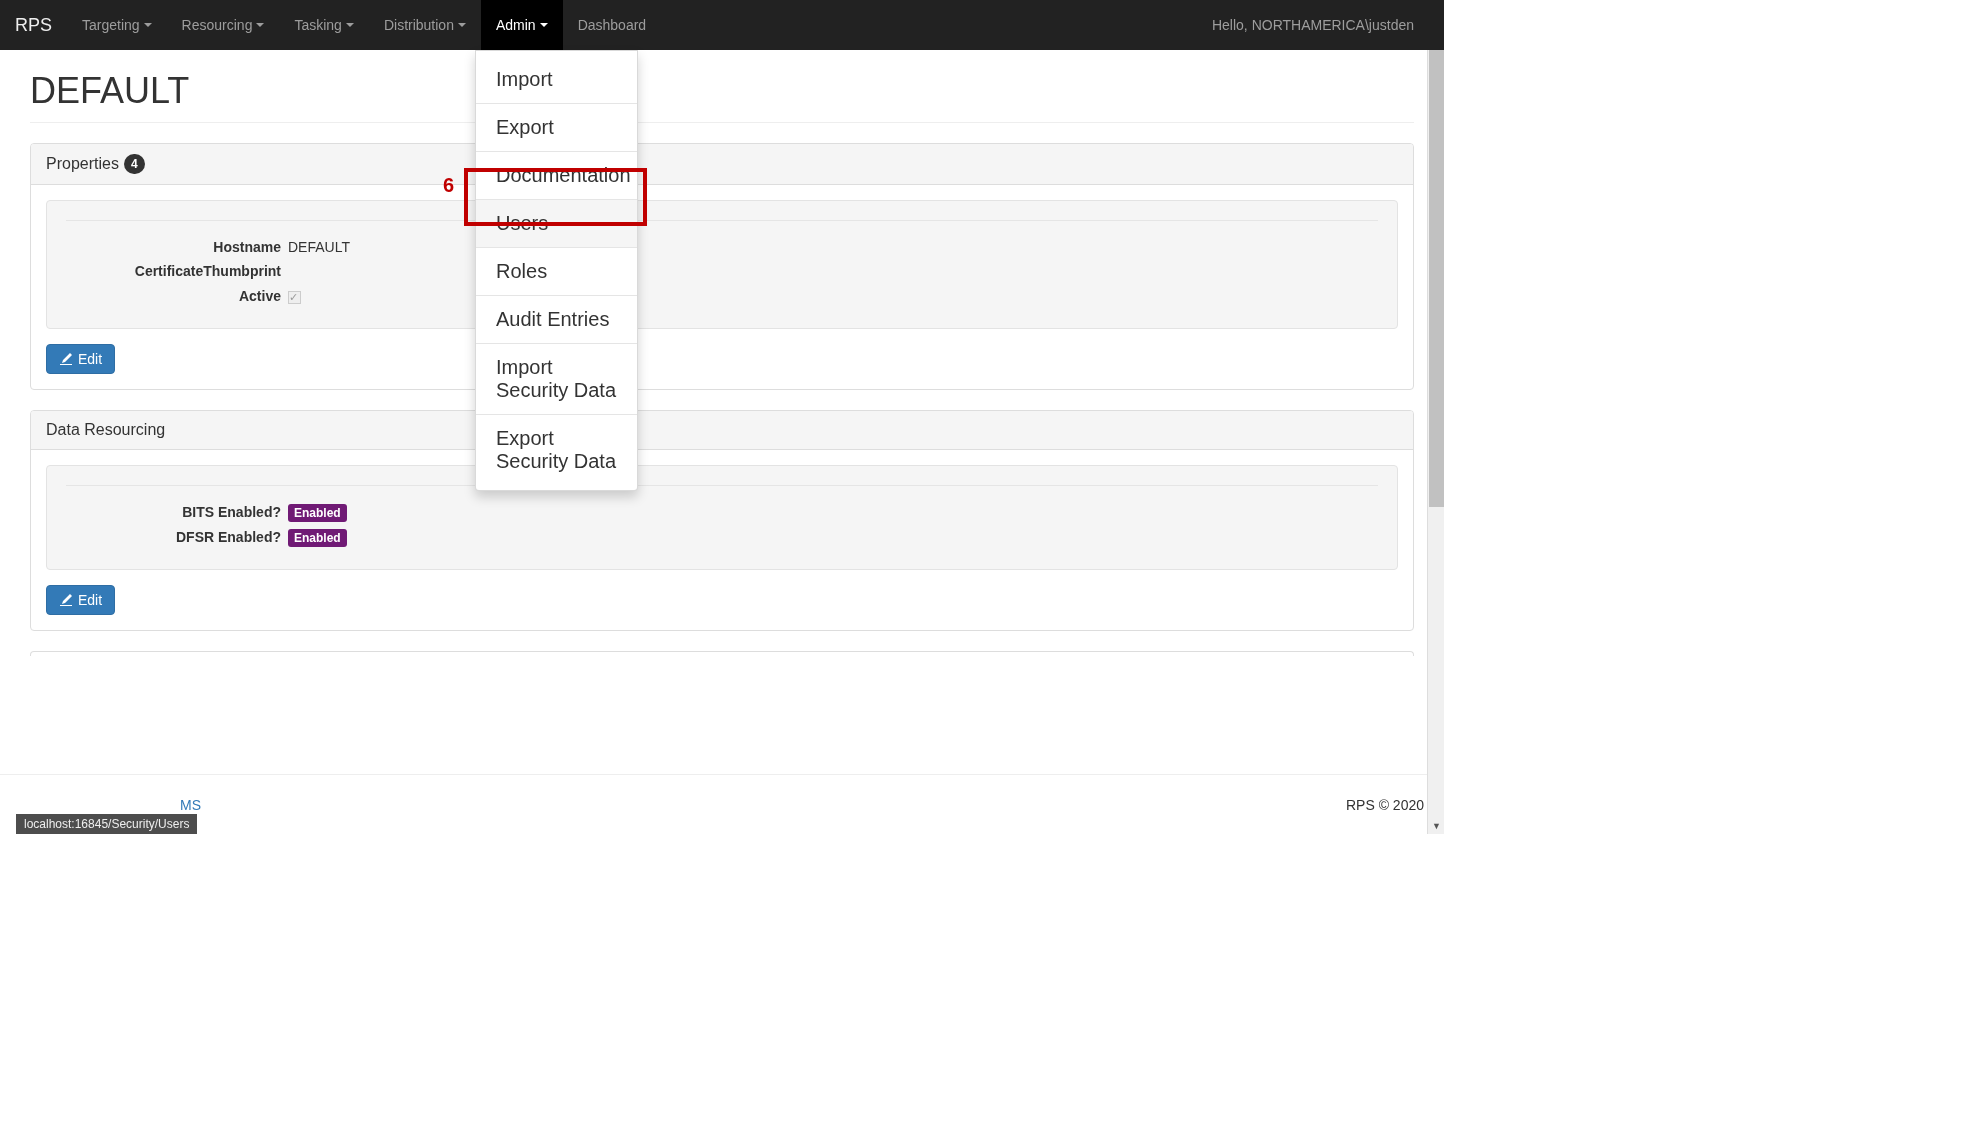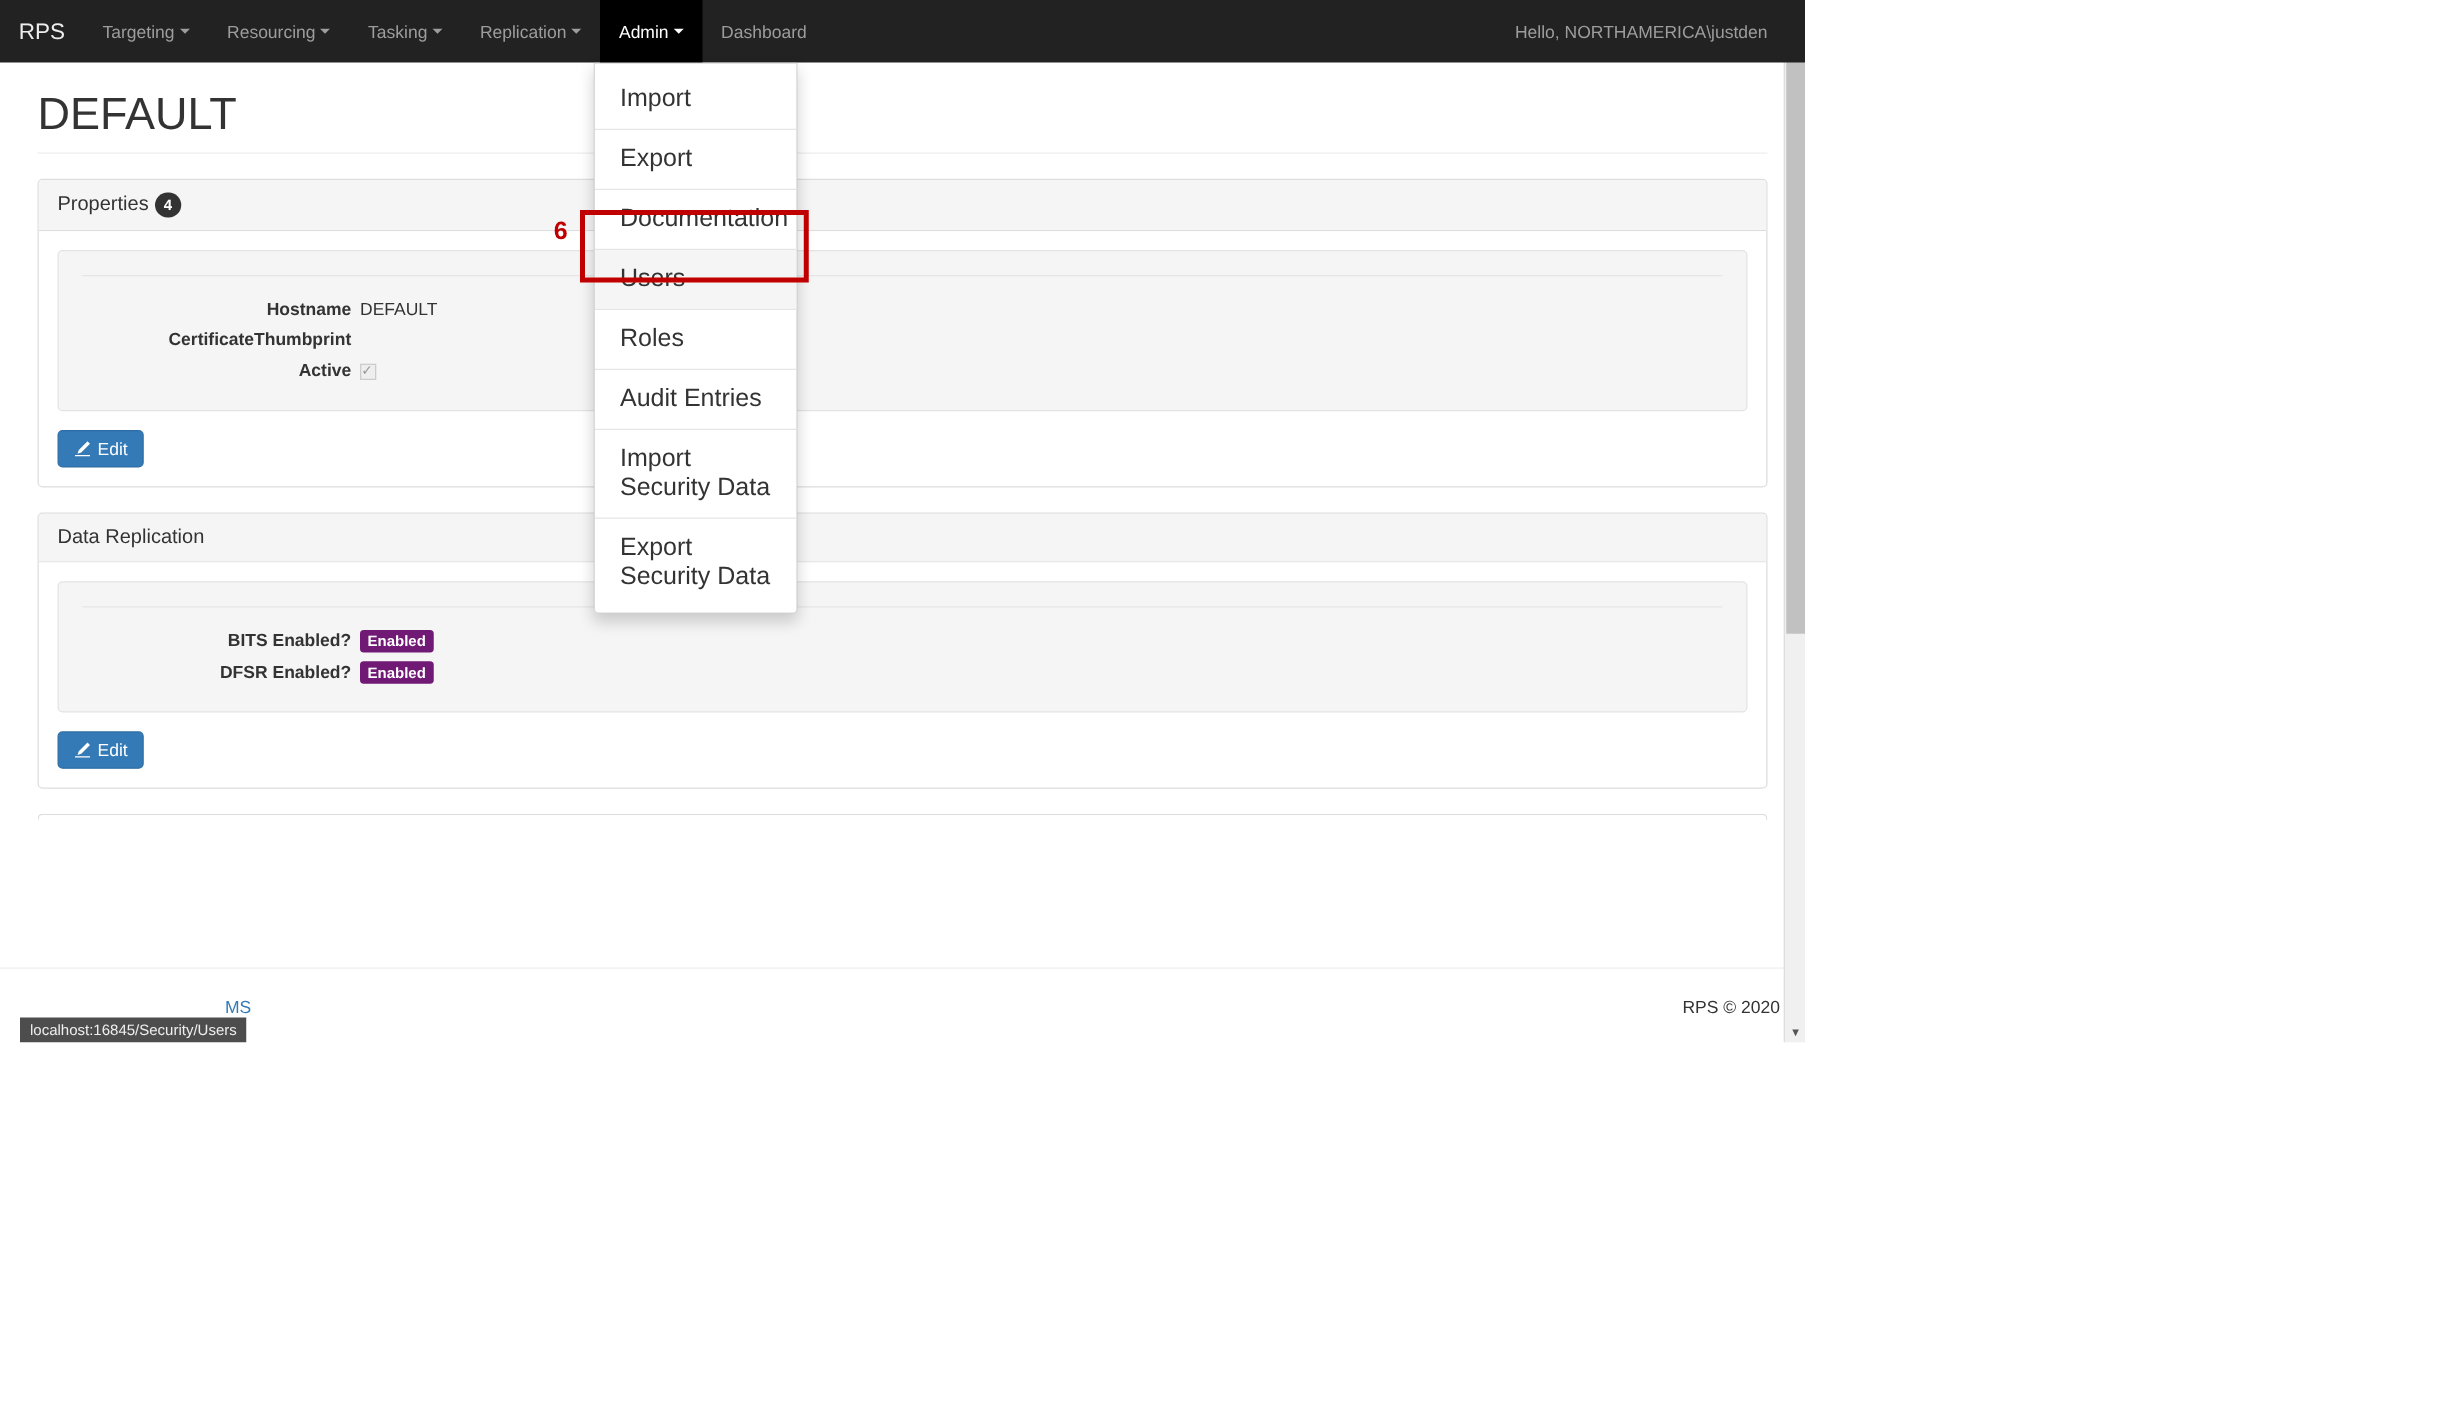--- a/index.html
+++ b/index.html
@@ -296,21 +296,21 @@
     </a>
     <a class="nav-item">
       <span>Resourcing</span>
       <span class="caret"></span>
     </a>
     <a class="nav-item">
       <span>Tasking</span>
       <span class="caret"></span>
     </a>
     <a class="nav-item">
-      <span>Replication</span>
+      <span>Distribution</span>
       <span class="caret"></span>
     </a>
     <a class="nav-item active">
       <span>Admin</span>
       <span class="caret"></span>
     </a>
     <a class="nav-item">Dashboard</a>
     <div class="navbar-right">Hello, NORTHAMERICA\justden</div>
   </nav>
 
@@ -368,21 +368,21 @@
             <svg viewBox="0 0 14 14" width="14" height="14" fill="currentColor">
               <path d="M11 1l2 2-7 7-3 1 1-3 7-7zM1 12h12v1H1z"></path>
             </svg>
           </span>
           <span>Edit</span>
         </button>
       </div>
     </div>
 
     <div class="panel">
-      <div class="panel-heading">Data Replication</div>
+      <div class="panel-heading">Data Resourcing</div>
       <div class="panel-body">
         <div class="well">
           <hr>
           <dl class="dl-horizontal">
             <div class="dl-row">
               <dt>BITS Enabled?</dt>
               <dd>
                 <span class="label-success">Enabled</span>
               </dd>
             </div>

